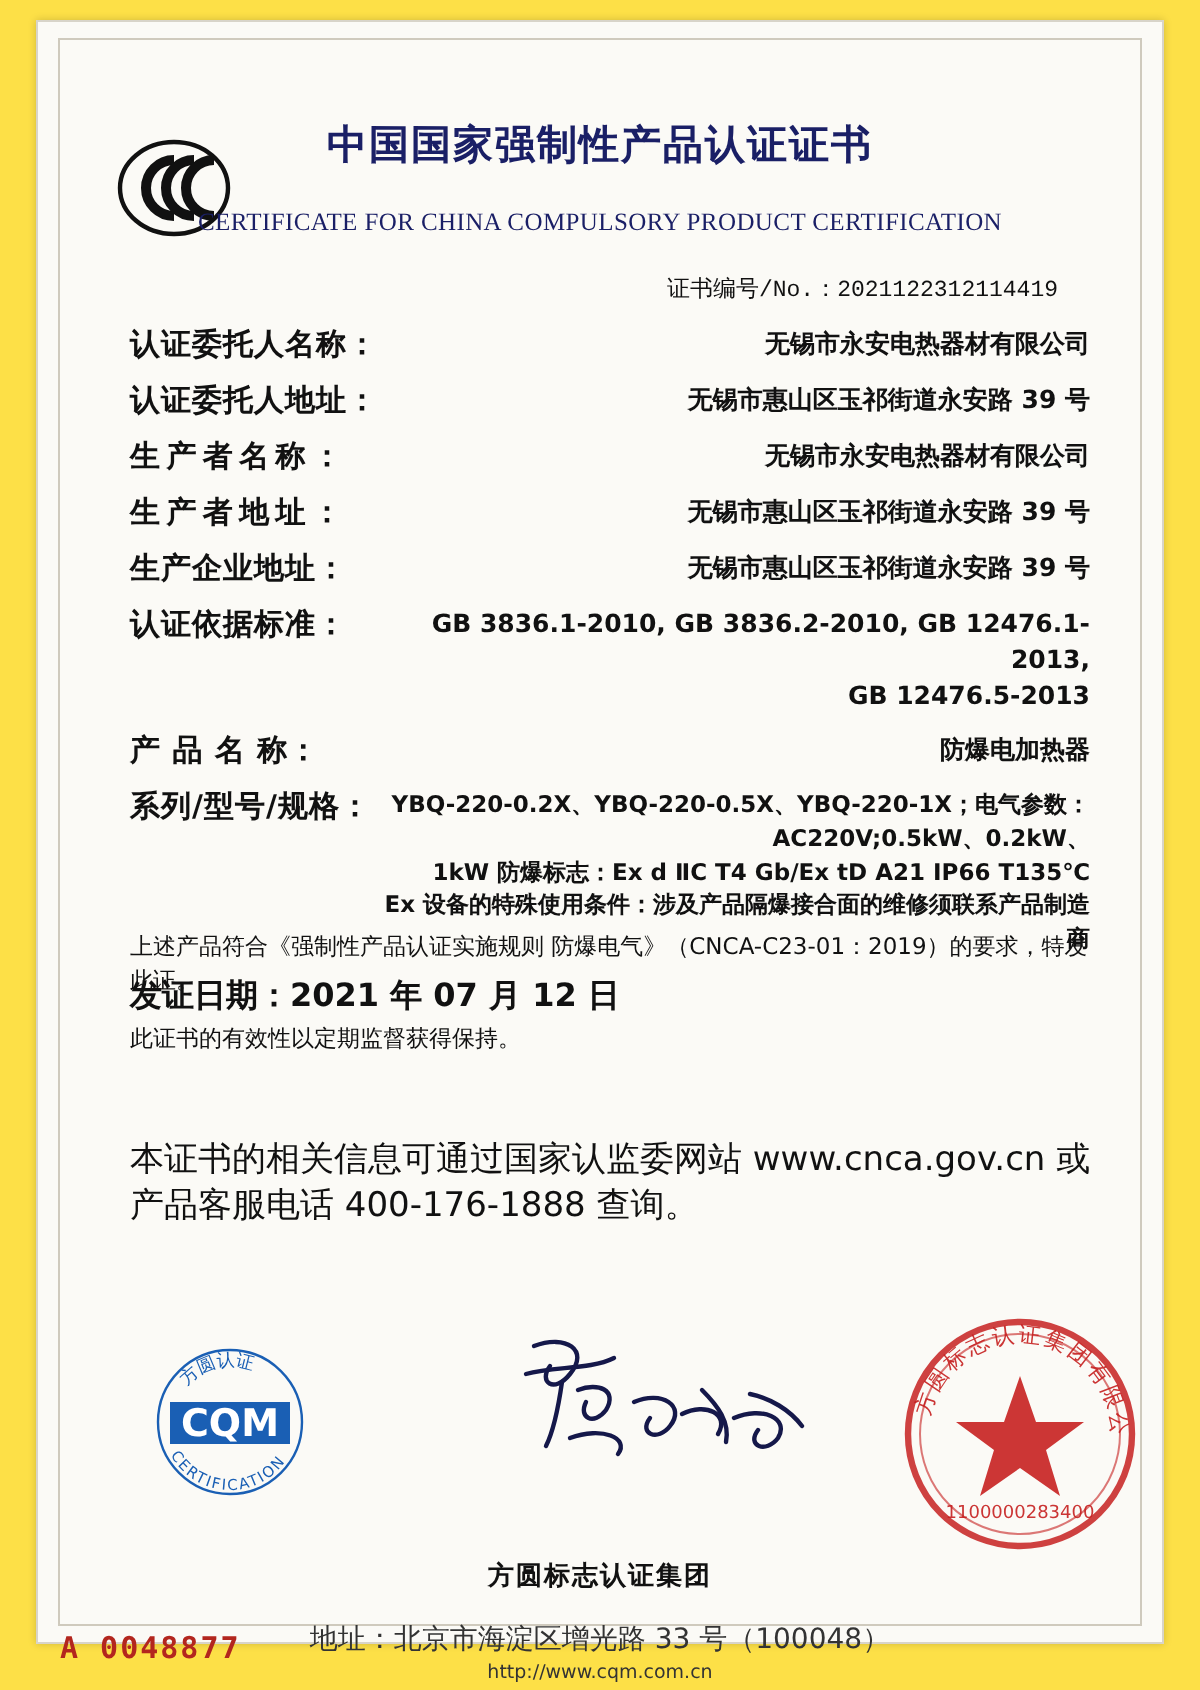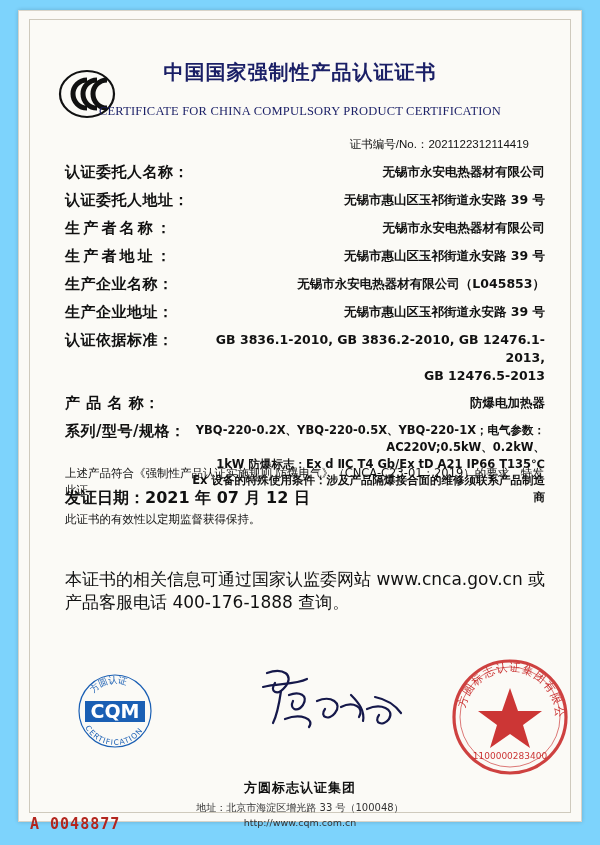--- a/index.html
+++ b/index.html
@@ -10,21 +10,21 @@
   body {
     width: 600px;
     height: 845px;
     font-family: "DejaVu Sans", "Liberation Sans", sans-serif;
     overflow: hidden;
   }
   .page {
     position: relative;
     width: 600px;
     height: 845px;
-    background: #7dd3fc;
+    background: #fde047;
     box-sizing: border-box;
   }
   .paper {
     position: absolute;
     left: 18px;
     top: 10px;
     width: 564px;
     height: 812px;
     background: #fbfaf6;
     border: 1px solid #d8d4c9;
@@ -72,21 +72,21 @@
     height: 50px;
   }
 
   
   .cert-no {
     position: absolute;
     right: 52px;
     top: 126px;
     font-size: 11.5px;
     color: #111;
-    font-family: Liberation Sans, sans-serif;
+    font-family: Liberation Mono, monospace;
   }
 
   
   .fields {
     position: absolute;
     left: 46px;
     top: 152px;
     width: 480px;
   }
   .row {
@@ -184,22 +184,22 @@
     width: 100%;
     text-align: center;
   }
   .footer .org {
     font-size: 13px;
     font-weight: bold;
     color: #111;
     letter-spacing: 1px;
   }
   .footer .addr {
-    margin-top: 4px;
-    font-size: 10px;
+    margin-top: 14px;
+    font-size: 14px;
     color: #333;
   }
   .footer .url {
     margin-top: 2px;
     font-size: 9.5px;
     color: #333;
   }
 
   
   .serial {
@@ -258,26 +258,20 @@
       <div class="row">
         <div class="lbl sp">生产者名称：</div>
         <div class="val">
           <span class="val-line">无锡市永安电热器材有限公司</span>
         </div>
       </div>
       <div class="row">
         <div class="lbl sp">生产者地址：</div>
         <div class="val">
           <span class="val-line">无锡市惠山区玉祁街道永安路 39 号</span>
-        </div>
-      </div>
-      <div class="row">
-        <div class="lbl">生产企业名称：</div>
-        <div class="val">
-          <span class="val-line">无锡市永安电热器材有限公司（L045853）</span>
         </div>
       </div>
       <div class="row">
         <div class="lbl">生产企业地址：</div>
         <div class="val">
           <span class="val-line">无锡市惠山区玉祁街道永安路 39 号</span>
         </div>
       </div>
       <div class="row">
         <div class="lbl">认证依据标准：</div>

